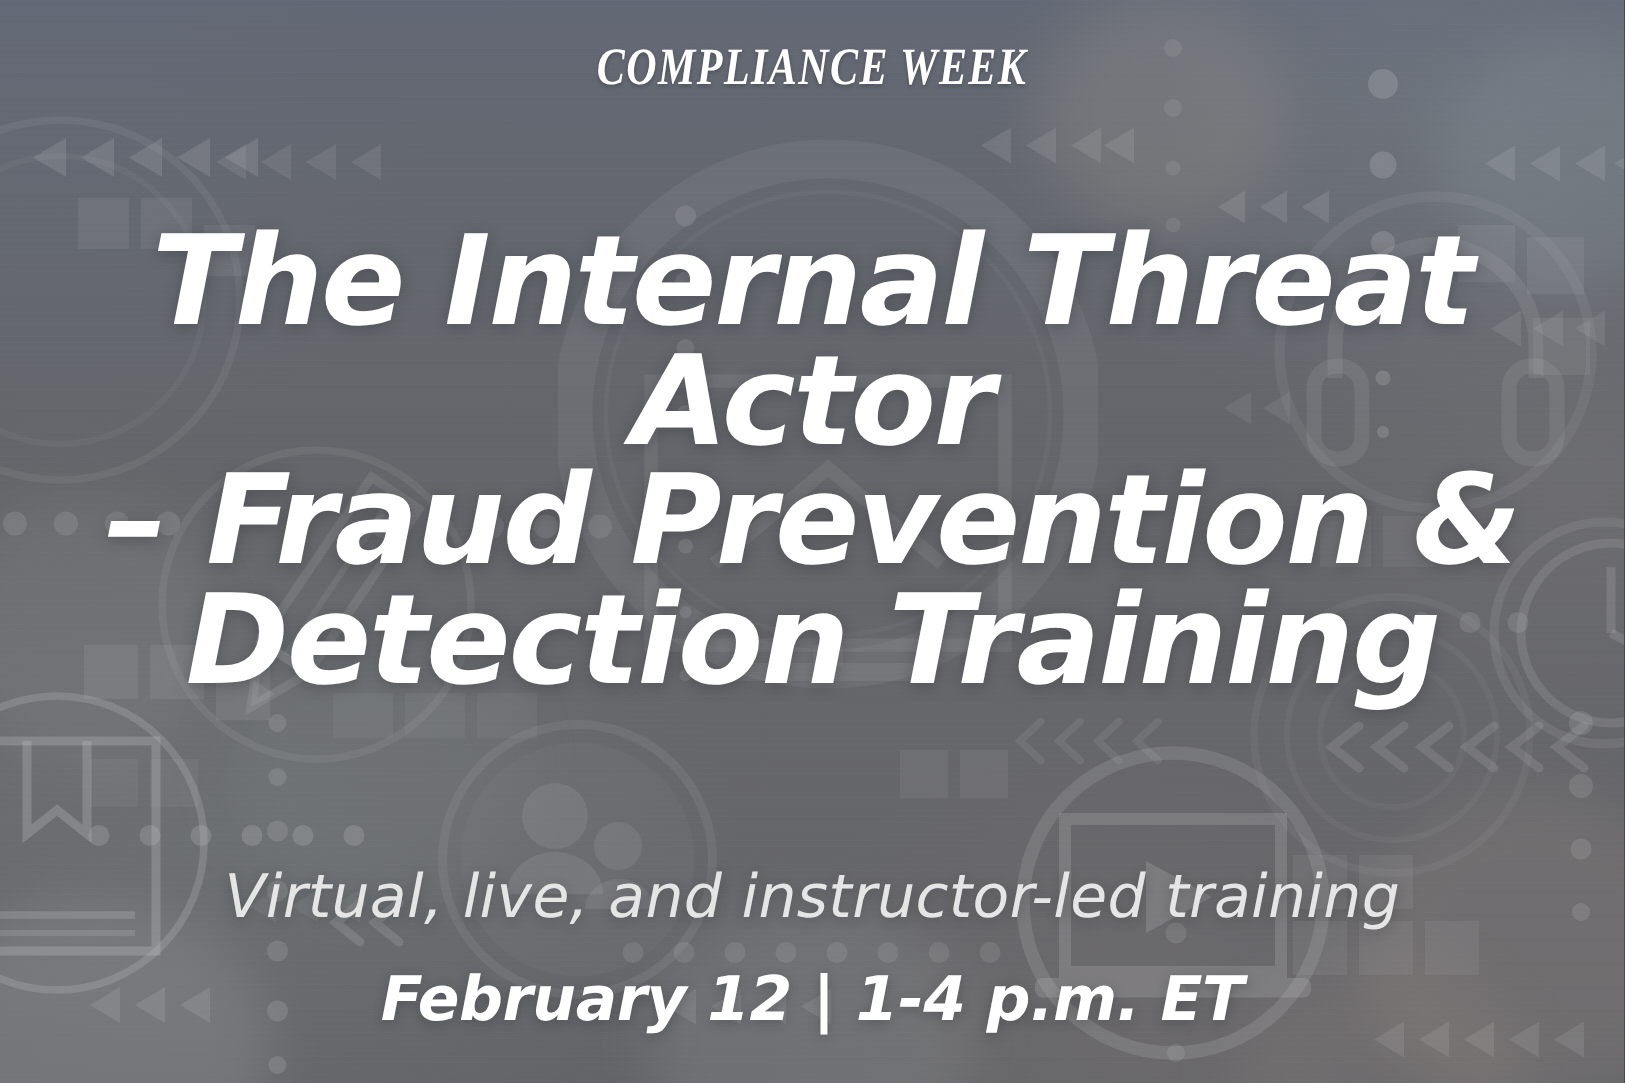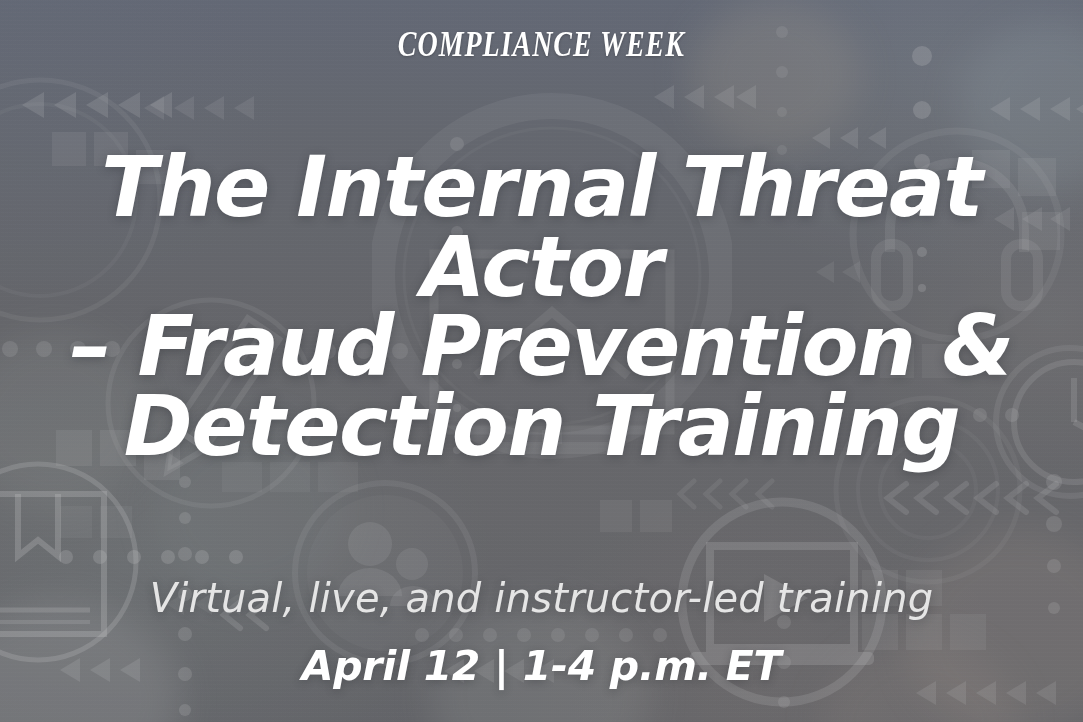--- a/index.html
+++ b/index.html
@@ -483,16 +483,16 @@
     <div class="logo">COMPLIANCE WEEK</div>
 
     <h1 class="headline">
       <span class="ln">The Internal Threat Actor</span>
       <span class="ln">– Fraud Prevention &amp;</span>
       <span class="ln">Detection Training</span>
     </h1>
 
     <div class="subtitle">Virtual, live, and instructor-led training</div>
 
-    <div class="datetime">April 12 | 1-4 p.m. ET</div>
+    <div class="datetime">February 12 | 1-4 p.m. ET</div>
 
   </div>
 </div>
 
 </body></html>

